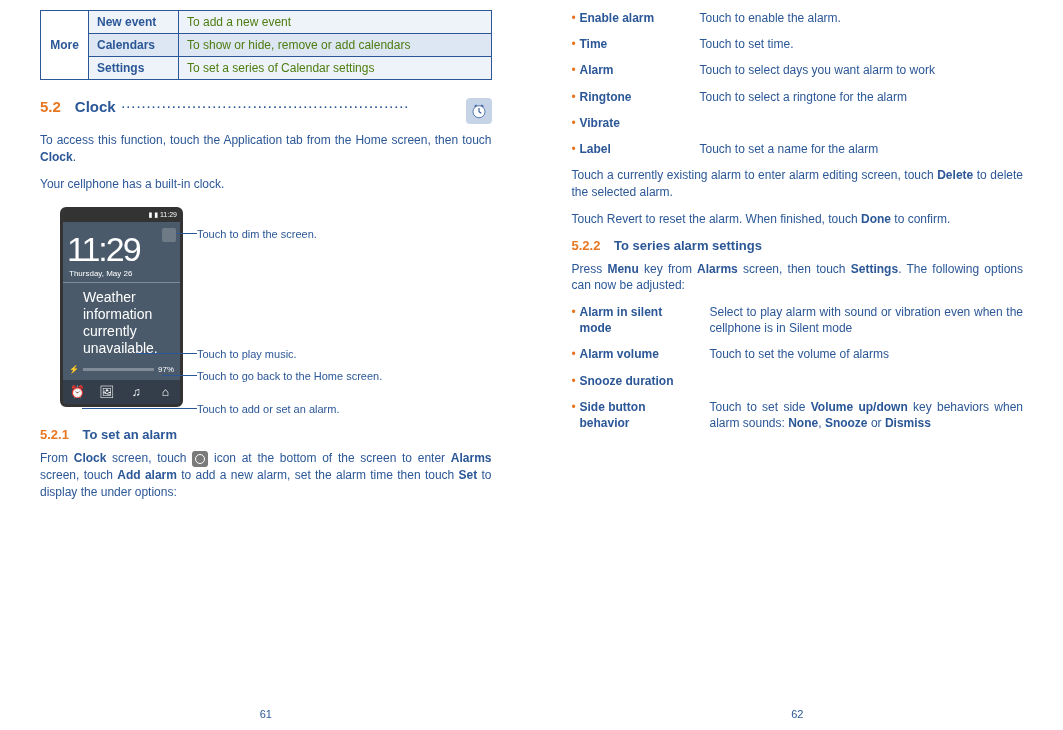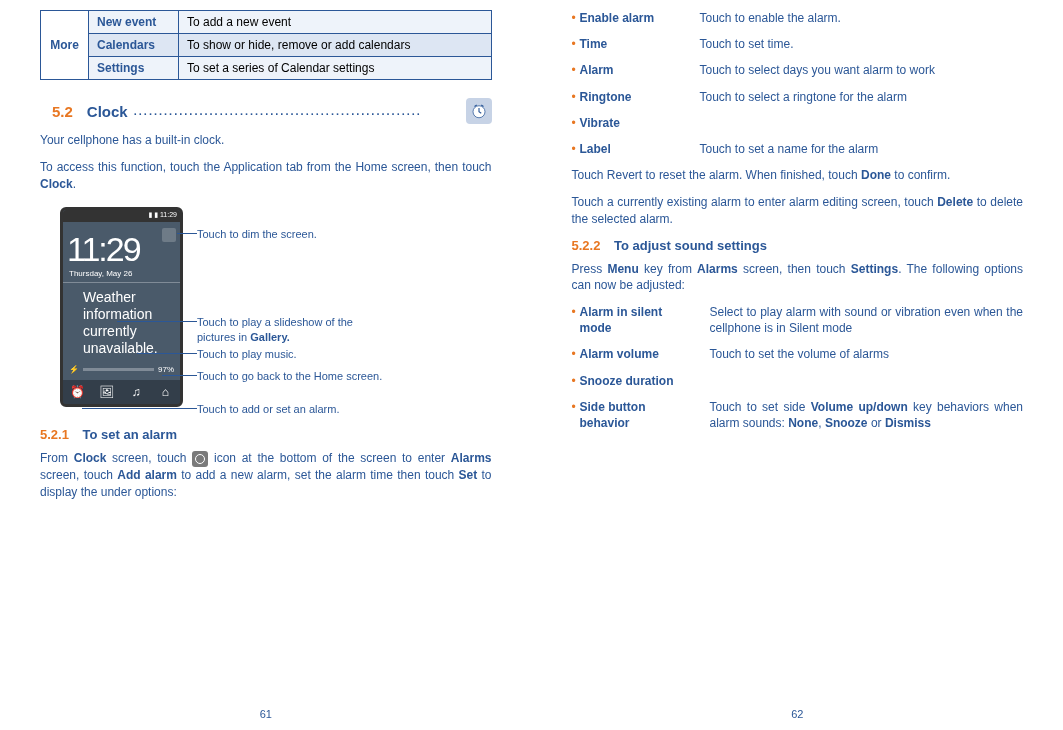--- a/index.html
+++ b/index.html
@@ -43,37 +43,36 @@
     color: #2b5797;
     width: 48px;
   }
   table.cal-table td.label {
     font-weight: bold;
     color: #2b5797;
     background: #eef3fa;
     width: 90px;
   }
   table.cal-table td.desc {
-    color: #000000;
+    color: #4d7c0f;
     background: #eef3fa;
   }
   table.cal-table tr:nth-child(1) td.label,
   table.cal-table tr:nth-child(1) td.desc { background: #eef3fa; }
   table.cal-table tr:nth-child(2) td.label,
   table.cal-table tr:nth-child(2) td.desc { background: #dde6f3; }
   table.cal-table tr:nth-child(3) td.label,
   table.cal-table tr:nth-child(3) td.desc { background: #eef3fa; }
   
   h2.sec {
     font-size: 15px;
     font-weight: bold;
     color: #e87722;
-    margin: 10px 0 8px 12px;
-    display: flex;
-    align-items: center;
+    margin: 10px 0 8px 0;
+    display: flex;
     white-space: nowrap;
     overflow: hidden;
   }
   h2.sec .title { color: #2b5797; margin-left: 14px; flex-shrink: 0; }
   h2.sec .dots {
     flex: 1;
     overflow: hidden;
     letter-spacing: 2px;
     font-size: 11px;
     color: #2b5797;
@@ -255,24 +254,24 @@
     <span class="dots">.........................................................</span>
     <span class="clock-icon">
       <svg viewBox="0 0 24 24">
           <circle cx="12" cy="13" r="8" fill="#fff" stroke="#2b5797" stroke-width="1"></circle>
           <path d="M12 8 v5 l3 2" stroke="#2b5797" stroke-width="1.5" fill="none"></path>
           <path d="M9 4 l-3 2 M15 4 l3 2" stroke="#2b5797" stroke-width="1.5"></path>
         </svg>
     </span>
   </h2>
 
+  <p class="body">
+    <span>To access this function, touch the Application tab from the Home screen, then touch </span><b>Clock</b><span>.</span>
+  </p>
   <p class="body">Your cellphone has a built-in clock.</p>
-  <p class="body">
-    <span>To access this function, touch the Application tab from the Home screen, then touch </span><b>Clock</b><span>.</span>
-  </p>
 
   <div class="phone-figure">
     <div class="phone">
       <div class="statusbar">▮ ▮ <span>11:29</span></div>
       <div class="dim-icon"></div>
       <div class="time-big">11:29</div>
       <div class="date">Thursday, May 26</div>
       <div class="weather">
         <span>Weather information currently</span><br>
         <span>unavailable.</span>
@@ -287,25 +286,20 @@
         <span>🖼</span>
         <span>♫</span>
         <span>⌂</span>
       </div>
     </div>
     <div class="callouts">
       <div class="callout" style="top:20px; left:10px;text-align:right;">
         <span class="leader" style="left:-20px; top:6px; width:20px;"></span>
         <span>Touch to dim the screen.</span>
       </div>
-      <div class="callout" style="top:108px; left:10px;">
-        <span class="leader" style="left:-80px; top:6px; width:80px;"></span>
-        <span>Touch to play a slideshow of the</span><br>
-        <span>pictures in </span><b>Gallery.</b>
-      </div>
       <div class="callout" style="top:140px; left:10px;">
         <span class="leader" style="left:-60px; top:6px; width:60px;"></span>
         <span>Touch to play music.</span>
       </div>
       <div class="callout" style="top:162px; left:10px;">
         <span class="leader" style="left:-35px; top:6px; width:35px;"></span>
         <span>Touch to go back to the Home screen.</span>
       </div>
       <div class="callout" style="top:195px; left:10px;">
         <span class="leader" style="left:-115px; top:6px; width:115px;"></span>
@@ -352,29 +346,29 @@
         <span class="k">Vibrate</span>
       </div>
     <div class="opt-row">
         <span class="bullet">•</span>
         <span class="k">Label</span>
         <span class="v">Touch to set a name for the alarm</span>
       </div>
   </div>
 
   <p class="body">
+    <span>Touch a currently existing alarm to enter alarm editing screen, touch </span><b>Delete</b><span> to delete the selected alarm.</span>
+  </p>
+  <p class="body">
     <span>Touch Revert to reset the alarm. When finished, touch </span><b>Done</b><span> to confirm.</span>
-  </p>
-  <p class="body">
-    <span>Touch a currently existing alarm to enter alarm editing screen, touch </span><b>Delete</b><span> to delete the selected alarm.</span>
   </p>
 
   <h3 class="sub">
     <span class="num">5.2.2</span>
-    <span>To adjust sound settings</span>
+    <span>To series alarm settings</span>
   </h3>
   <p class="body">
     <span>Press </span><b>Menu</b><span> key from </span><b>Alarms</b><span> screen, then touch </span><b>Settings</b><span>. The following options can now be adjusted:</span>
   </p>
 
   <div class="opt-list">
     <div class="opt-row">
       <span class="bullet">•</span>
       <span class="k wide"><span>Alarm in silent</span><br><span>mode</span></span>
       <span class="v">Select to play alarm with sound or vibration even when the cellphone is in Silent mode</span>

